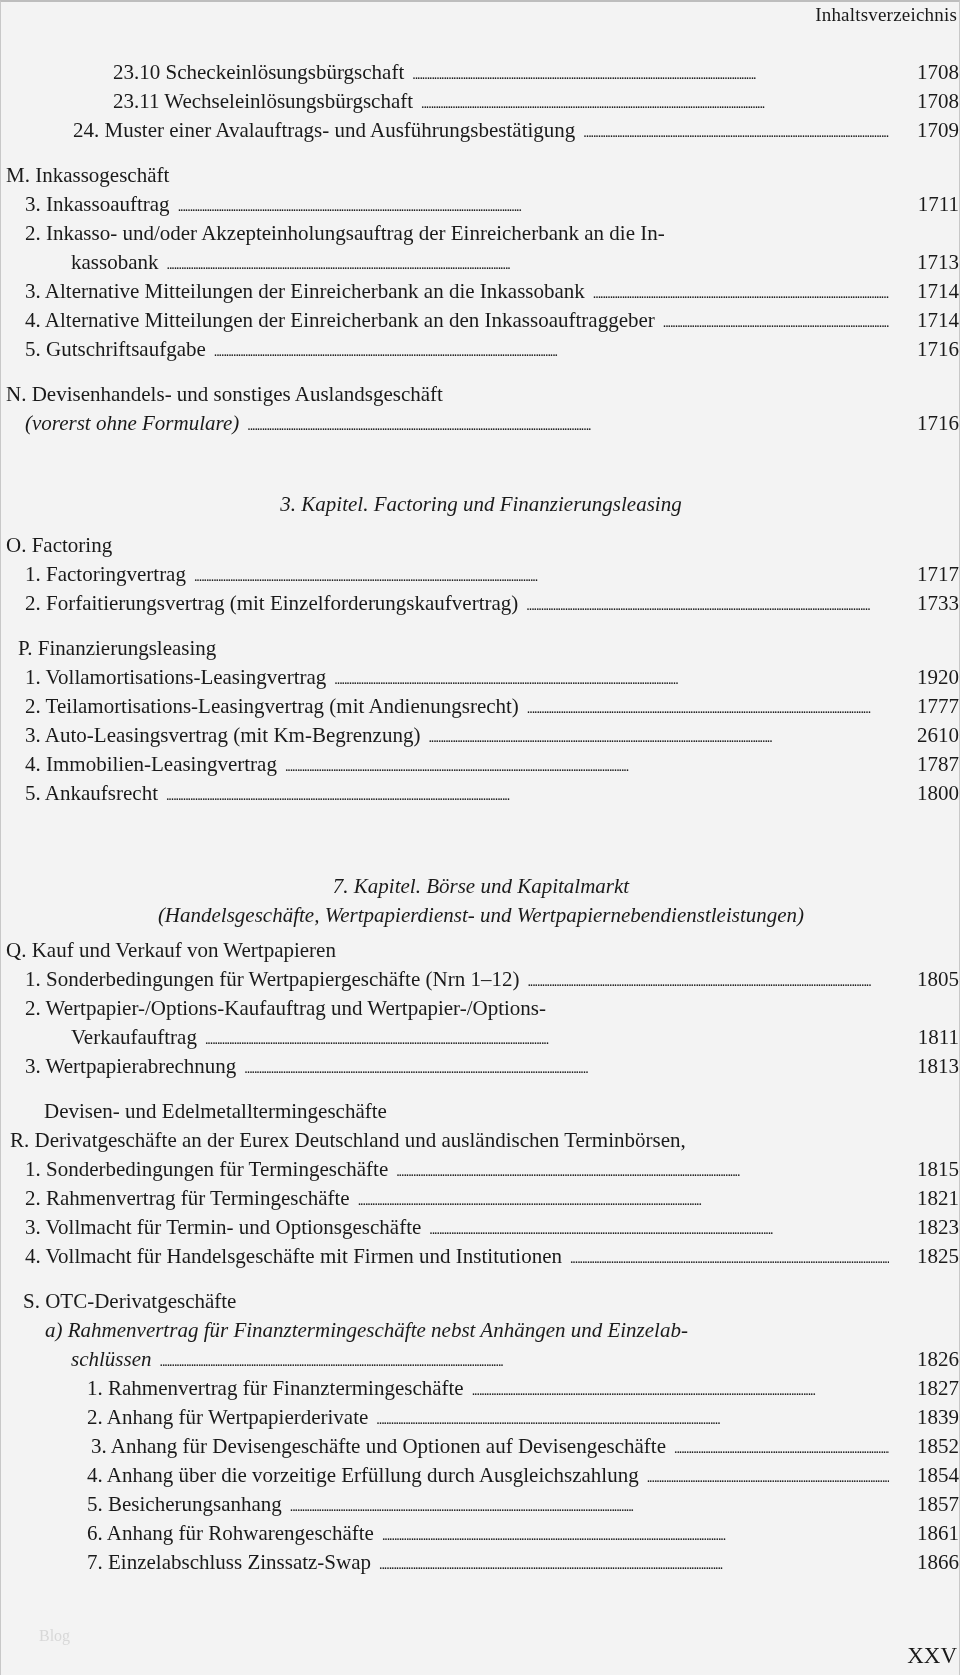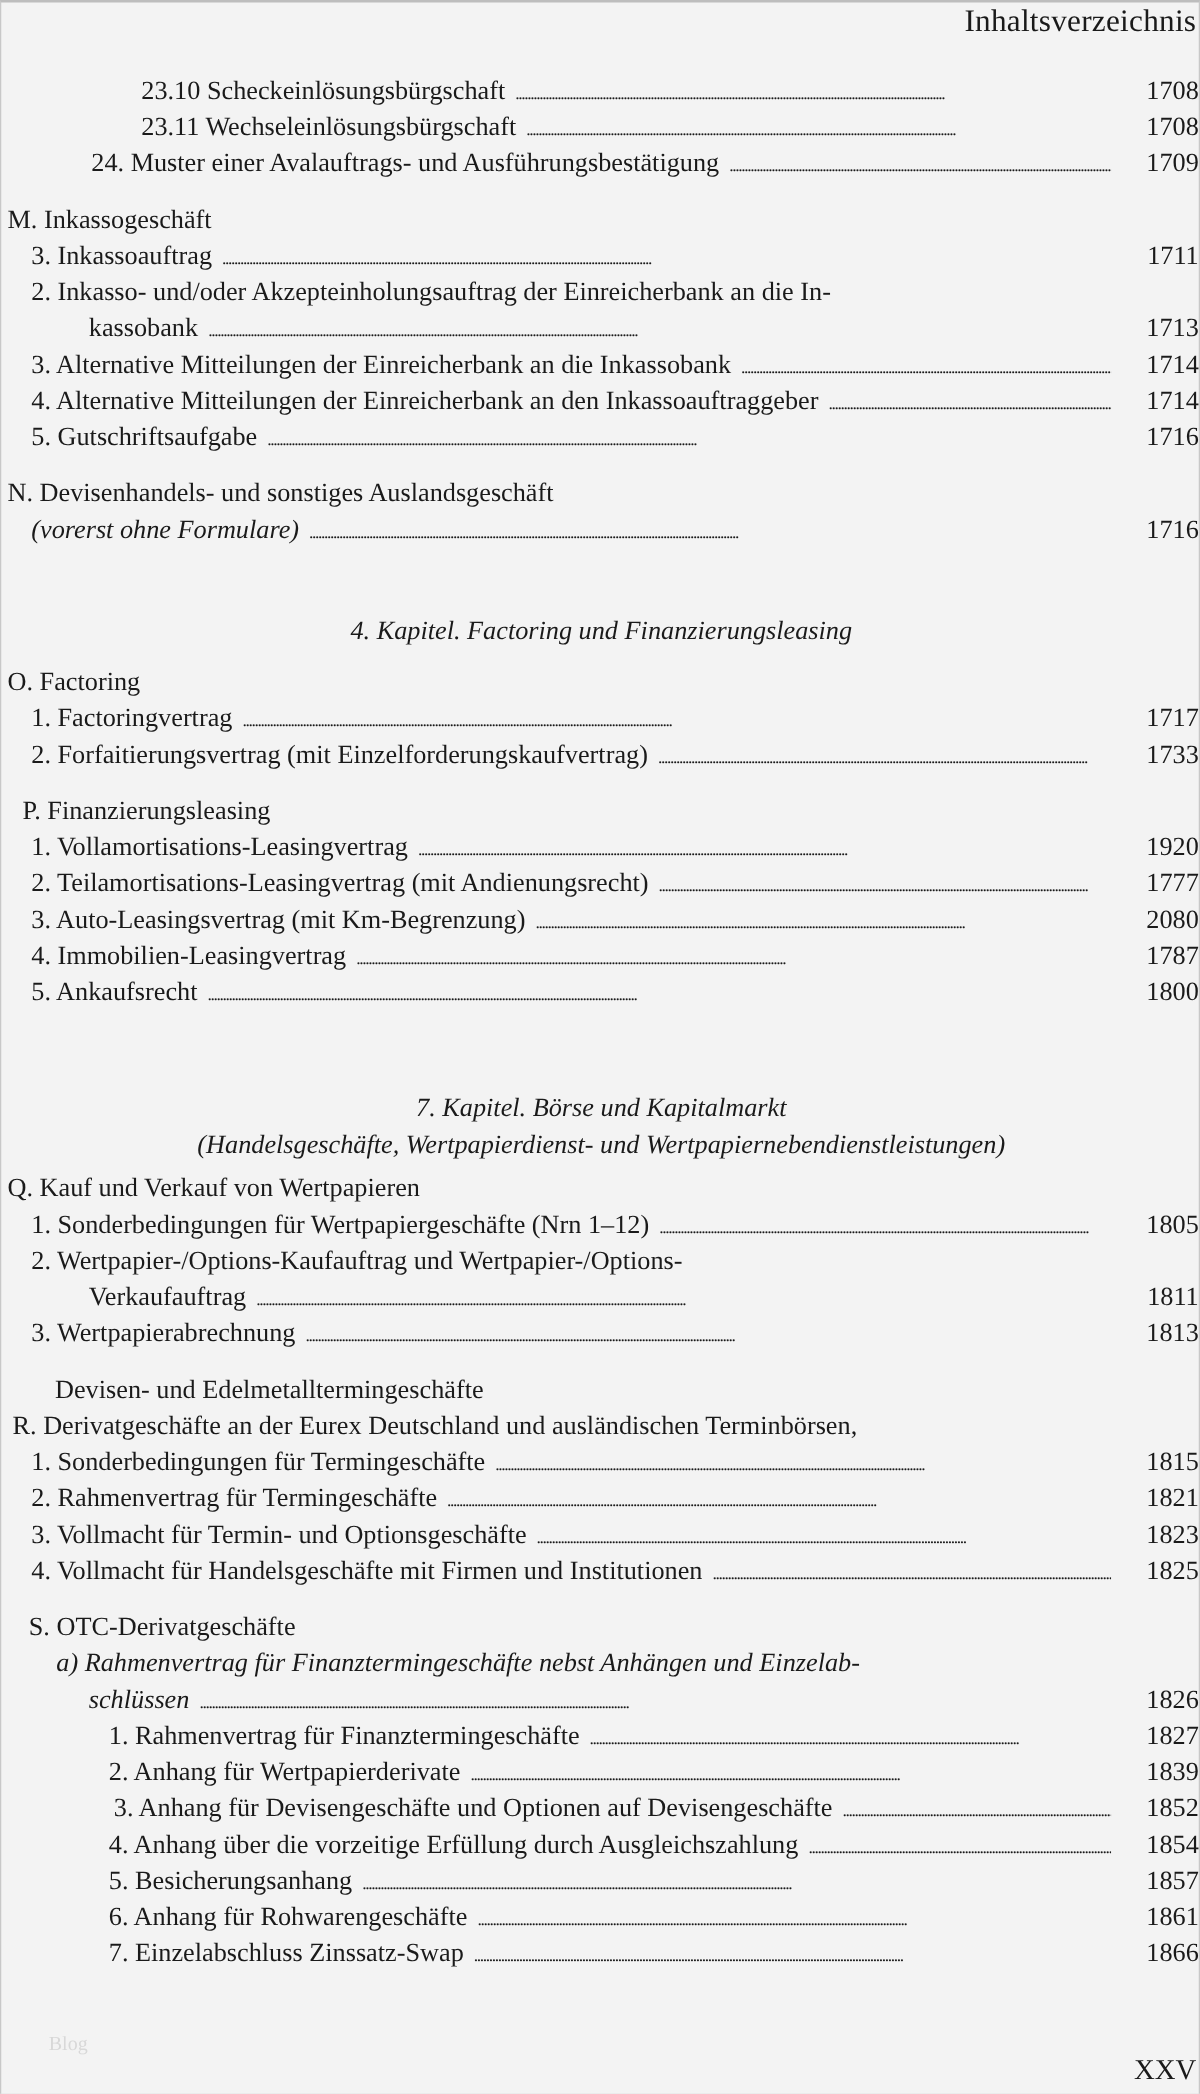--- a/index.html
+++ b/index.html
@@ -12,21 +12,21 @@
     overflow: hidden;
   }
   .page {
     position: absolute; left: 0; top: 0;
     width: 958px; height: 1673px;
     border: 1px solid #c8c8c8;
     border-top: 2px solid #bdbdbd;
   }
   .running-head {
     position: absolute; right: 2px; top: 2px;
-    font-size: 25px; letter-spacing: 0.2px;
+    font-size: 19px; letter-spacing: 0.2px;
   }
   .toc {
     position: absolute; left: 0; top: 56px; width: 960px;
     font-size: 21px;
   }
   .row {
     position: relative;
     height: 29px; line-height: 29px;
     white-space: nowrap;
   }
@@ -150,21 +150,21 @@
     <div class="row ital">
       <span class="lead" style="left:24px">
           <span class="txt">(vorerst ohne Formulare)</span>
           <span class="dots" style="font-style:normal"></span>
         </span>
       <span class="pg" style="font-style:normal">1716</span>
     </div>
 
     <div class="gap-l"></div>
 
-    <div class="chapter">4. Kapitel. Factoring und Finanzierungsleasing</div>
+    <div class="chapter">3. Kapitel. Factoring und Finanzierungsleasing</div>
 
     <div class="gap-s" style="height:12px"></div>
 
     <div class="sec-title">O. Factoring</div>
     <div class="row">
       <span class="lead" style="left:24px">
           <span class="txt">1. Factoringvertrag</span>
           <span class="dots"></span>
         </span>
       <span class="pg">1717</span>
@@ -192,21 +192,21 @@
           <span class="txt">2. Teilamortisations-Leasingvertrag (mit Andienungsrecht)</span>
           <span class="dots"></span>
         </span>
       <span class="pg">1777</span>
     </div>
     <div class="row">
       <span class="lead" style="left:24px">
           <span class="txt">3. Auto-Leasingsvertrag (mit Km-Begrenzung)</span>
           <span class="dots"></span>
         </span>
-      <span class="pg">2080</span>
+      <span class="pg">2610</span>
     </div>
     <div class="row">
       <span class="lead" style="left:24px">
           <span class="txt">4. Immobilien-Leasingvertrag</span>
           <span class="dots"></span>
         </span>
       <span class="pg">1787</span>
     </div>
     <div class="row">
       <span class="lead" style="left:24px">

